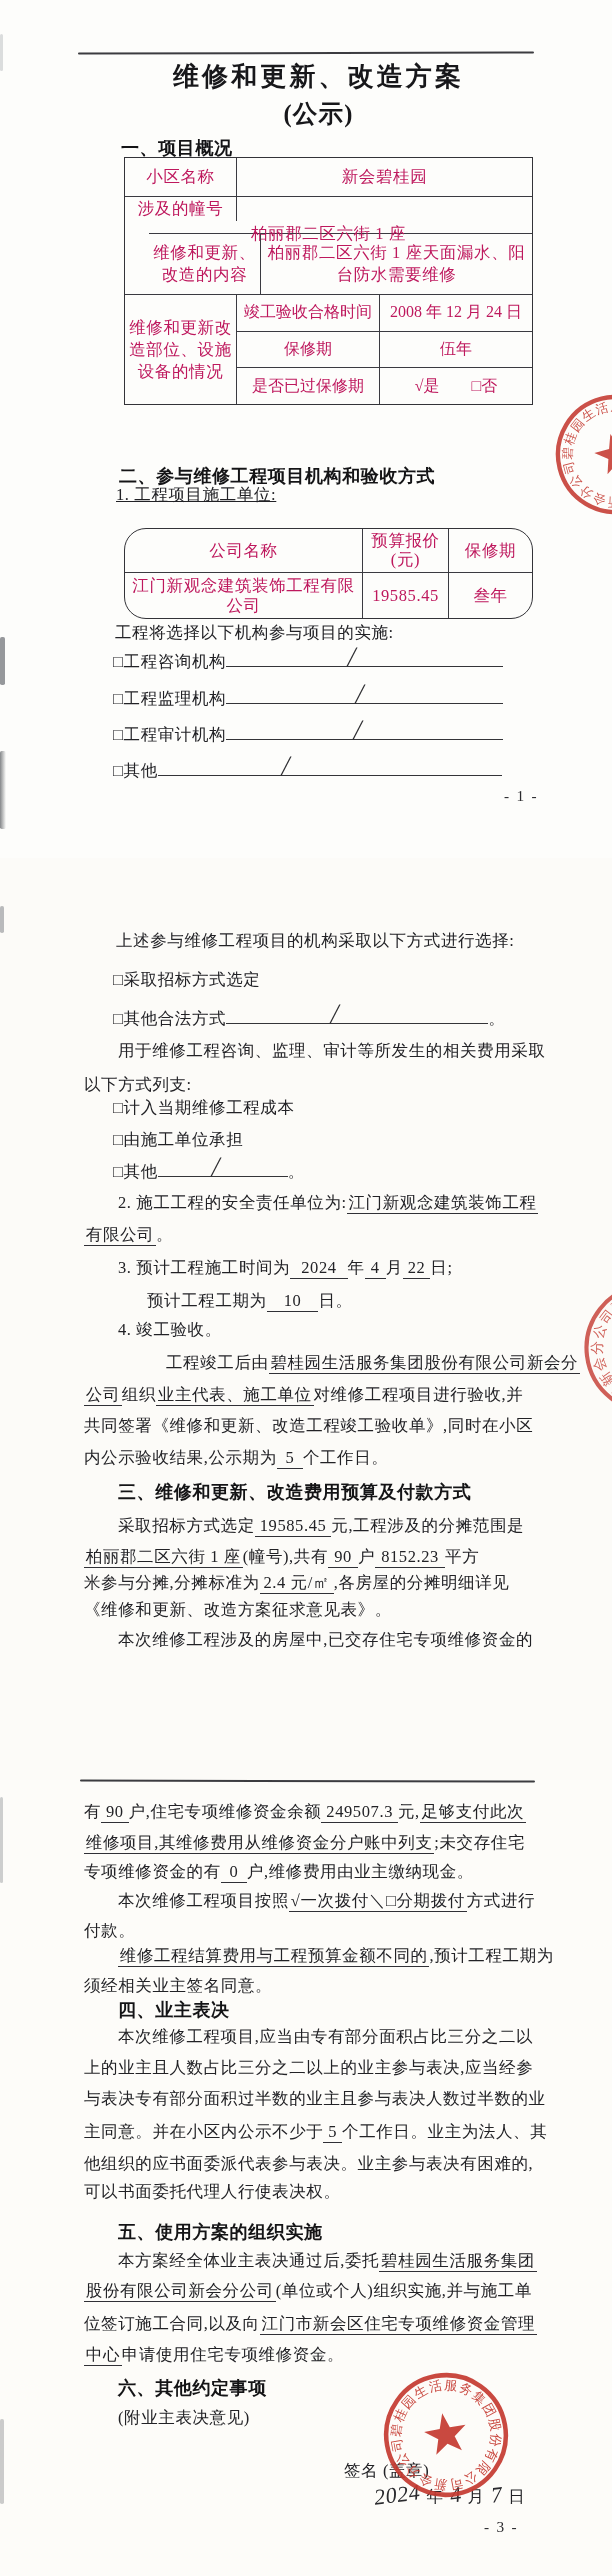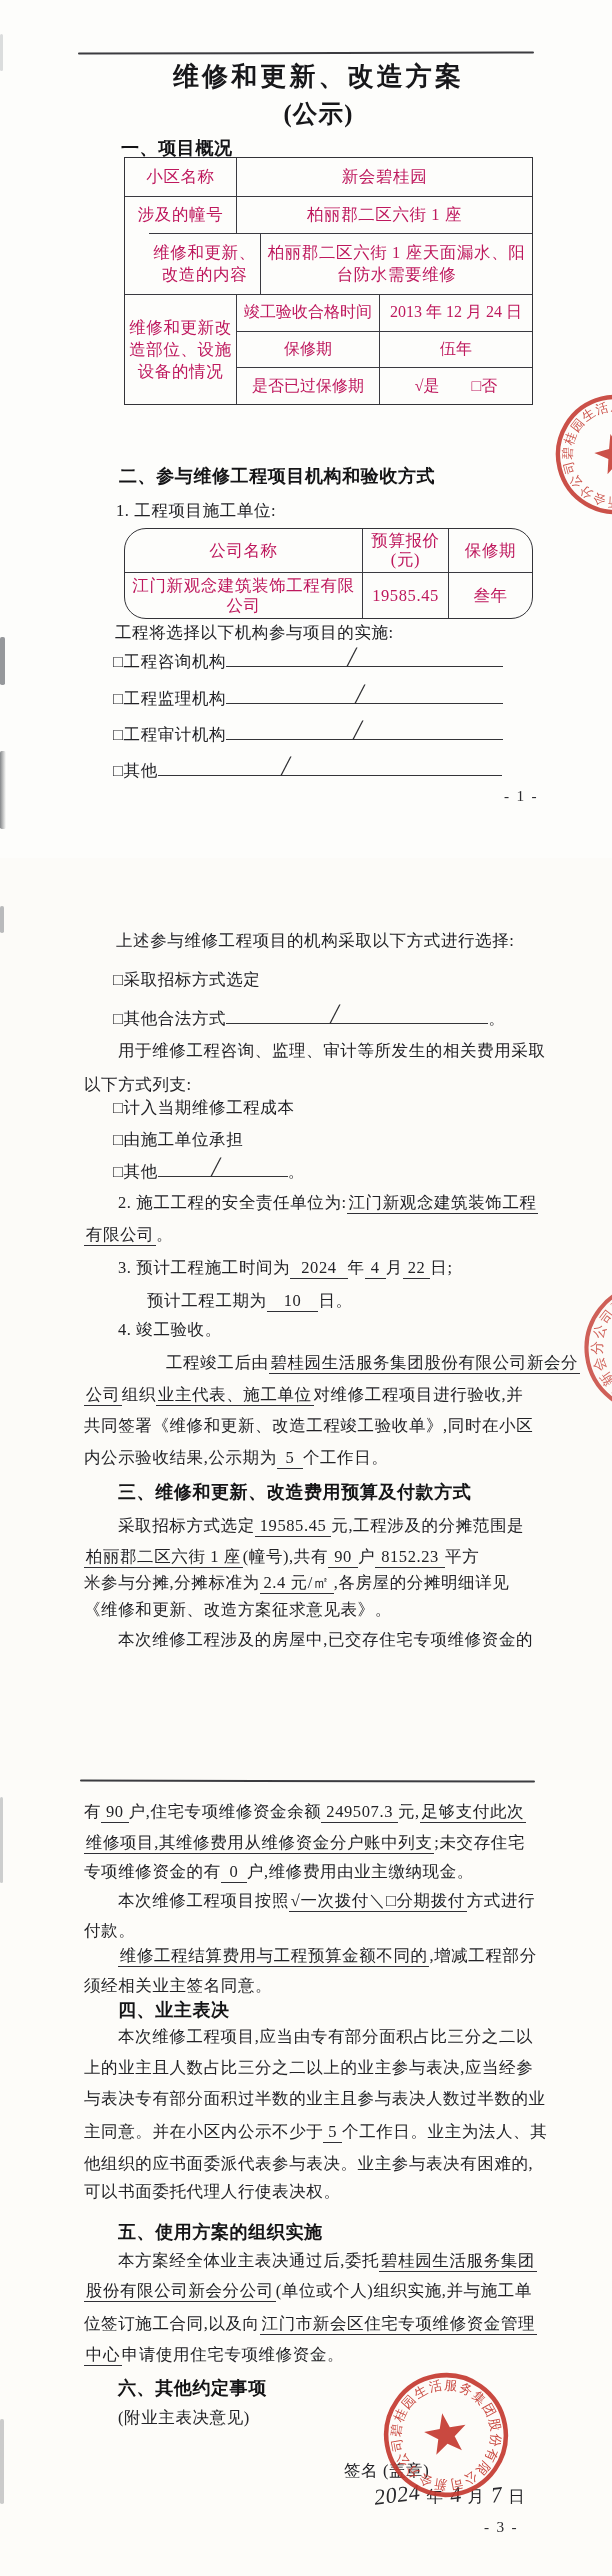--- a/index.html
+++ b/index.html
@@ -45,49 +45,49 @@
   <div class="doc-title" style="top:59px;">维修和更新、改造方案</div>
   <div class="doc-sub" style="top:97px;">(公示)</div>
 
   <div class="ln hd" style="left:121px;top:136px;font-size:18px;">一、项目概况</div>
 
   <div class="tbl" style="left:124px;top:157px;width:407px;">
     <div class="trow" style="height:38px;">
       <div class="c cl" style="width:112px;">小区名称</div>
       <div class="c" style="flex:1;">新会碧桂园</div>
     </div>
-    <div class="trow" style="height:36px;">
+    <div class="trow" style="height:36px;flex-direction:column;">
       <div class="c cl" style="width:112px;">涉及的幢号</div>
       <div class="c" style="flex:1;">柏丽郡二区六街 1 座</div>
     </div>
     <div class="trow" style="height:60px;margin-left:24px;">
       <div class="c cl" style="width:112px;white-space:normal;">维修和更新、改造的内容</div>
       <div class="c" style="flex:1;white-space:normal;">柏丽郡二区六街 1 座天面漏水、阳台防水需要维修</div>
     </div>
     <div class="trow" style="height:109px;">
       <div class="c cl" style="width:112px;white-space:normal;">维修和更新改造部位、设施设备的情况</div>
       <div style="flex:1;display:flex;flex-direction:column;">
         <div style="display:flex;flex:1;border-bottom:1.2px solid #3a3a40;">
           <div class="c cl small" style="width:143px;">竣工验收合格时间</div>
-          <div class="c small" style="flex:1;">2013 年 12 月 24 日</div>
+          <div class="c small" style="flex:1;">2008 年 12 月 24 日</div>
         </div>
         <div style="display:flex;flex:1;border-bottom:1.2px solid #3a3a40;">
           <div class="c cl small" style="width:143px;">保修期</div>
           <div class="c small" style="flex:1;">伍年</div>
         </div>
         <div style="display:flex;flex:1;">
           <div class="c cl small" style="width:143px;">是否已过保修期</div>
           <div class="c small" style="flex:1;">√是　　□否</div>
         </div>
       </div>
     </div>
   </div>
 
   <div class="ln hd" style="left:119px;top:464px;font-size:18px;">二、参与维修工程项目机构和验收方式</div>
-  <div class="ln" style="left:116px;top:500px;">1. 工程项目施工单位:</div>
+  <div class="ln" style="left:116px;top:484px;text-decoration:underline;">1. 工程项目施工单位:</div>
 
   <div class="tbl" style="left:124px;top:528px;width:407px;border-radius:22px;">
     <div class="trow" style="height:43px;">
       <div class="c cl" style="width:238px;">公司名称</div>
       <div class="c cl" style="width:86px;white-space:normal;line-height:1.15;">预算报价 (元)</div>
       <div class="c" style="flex:1;">保修期</div>
     </div>
     <div class="trow" style="height:45px;">
       <div class="c cl" style="width:238px;white-space:normal;line-height:1.2;">江门新观念建筑装饰工程有限公司</div>
       <div class="c cl" style="width:86px;">19585.45</div>
@@ -137,21 +137,21 @@
 
 <div class="page pg3">
   <div class="rule" style="left:80px;top:0px;width:455px;transform:rotate(0.12deg);"></div>
 </div>
 
 <div class="ln" style="left:84px;top:1801px;"><span>有</span><span class="u" style="padding:0 4.9px 0.6px;">90</span><span>户,住宅专项维修资金余额</span><span class="u" style="padding:0 4.9px 0.6px;">249507.3</span><span>元,</span><span class="u">足够支付此次</span></div>
 <div class="ln" style="left:84px;top:1832px;"><span class="u">维修项目,其维修费用从维修资金分户账中列支</span><span>;未交存住宅</span></div>
 <div class="ln" style="left:84px;top:1861px;"><span>专项维修资金的有</span><span class="u" style="padding:0 8.6px 0.6px;">0</span><span>户,维修费用由业主缴纳现金。</span></div>
 <div class="ln" style="left:118px;top:1890px;"><span>本次维修工程项目按照</span><span class="u">√一次拨付＼□分期拨付</span><span>方式进行</span></div>
 <div class="ln" style="left:84px;top:1920px;">付款。</div>
-<div class="ln" style="left:118px;top:1945px;"><span class="u">维修工程结算费用与工程预算金额不同的</span><span>,增减工程部分</span></div>
+<div class="ln" style="left:118px;top:1945px;"><span class="u">维修工程结算费用与工程预算金额不同的</span><span>,预计工程工期为</span></div>
 <div class="ln" style="left:84px;top:1975px;">须经相关业主签名同意。</div>
 
 <div class="ln hd" style="left:118px;top:1998px;font-size:18px;">四、业主表决</div>
 <div class="ln" style="left:118px;top:2026px;">本次维修工程项目,应当由专有部分面积占比三分之二以</div>
 <div class="ln" style="left:84px;top:2057px;">上的业主且人数占比三分之二以上的业主参与表决,应当经参</div>
 <div class="ln" style="left:84px;top:2088px;">与表决专有部分面积过半数的业主且参与表决人数过半数的业</div>
 <div class="ln" style="left:84px;top:2121px;"><span>主同意。并在小区内公示不少于</span><span class="u" style="padding:0 4.9px 0.6px;">5</span><span>个工作日。业主为法人、其</span></div>
 <div class="ln" style="left:84px;top:2153px;">他组织的应书面委派代表参与表决。业主参与表决有困难的,</div>
 <div class="ln" style="left:84px;top:2181px;">可以书面委托代理人行使表决权。</div>
 

